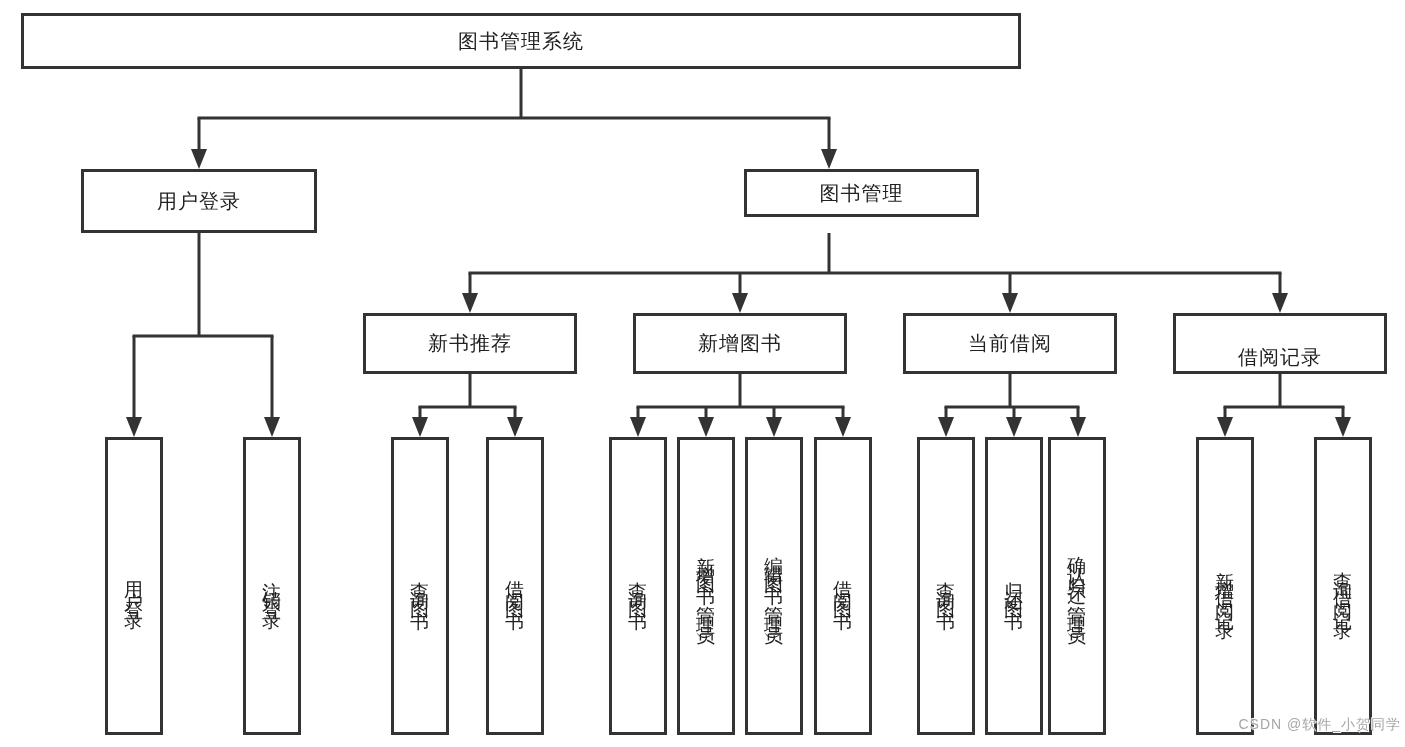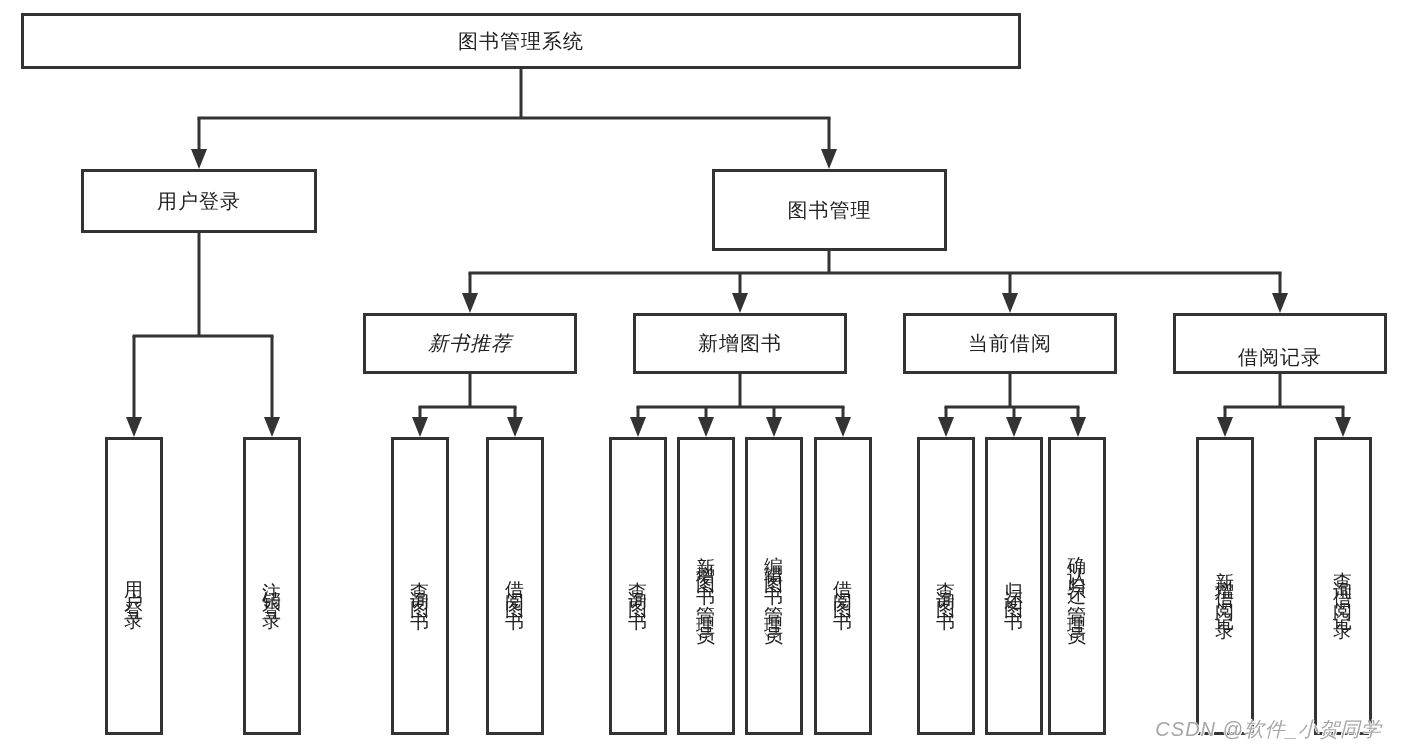--- a/index.html
+++ b/index.html
@@ -37,43 +37,42 @@
     text-orientation:mixed;
     font-size:19px;
     line-height:1;
     letter-spacing:10px;
     color:var(--text);
     white-space:nowrap;
   }
   
   .n-root          {left:21px;  top:13px;  width:1000px; height:56px;align-items:center;}
   .n-user-login    {left:81px;  top:169px; width:236px;  height:64px;}
-  .n-book-mgmt     {left:712px; top:169px; width:235px;  height:82px;}
+  .n-book-mgmt     {left:744px; top:169px; width:235px;  height:48px;}
   .lv3             {top:313px; width:214px; height:61px;}
-  .n-new-book      {left:363px;font-style:italic;}
+  .n-new-book      {left:363px;}
   .n-book-borrow   {left:633px;}
   .n-current-borrow{left:903px;align-items:center;}
   .n-borrow-record {left:1173px;align-items:flex-end;}
   .leaf            {top:437px; width:58px; height:298px;}
   .lf-a1{left:105px;} .lf-a2{left:243px;}
   .lf-b1{left:391px;} .lf-b2{left:486px;}
   .lf-c1{left:609px;} .lf-c2{left:677px;} .lf-c3{left:745px;} .lf-c4{left:814px;}
   .lf-d1{left:917px;} .lf-d2{left:985px;} .lf-d3{left:1048px;}
   .lf-e1{left:1196px;} .lf-e2{left:1314px;}
   #watermark{
     position:absolute;
-    right:23px;
+    right:4px;
     top:716px;
-    font-size:20px;
+    font-size:14px;
     color:var(--wm);
     letter-spacing:1px;
     text-shadow:0 0 2px #fff,1px 1px 0 #fff,-1px -1px 0 #fff;
     z-index:3;
     white-space:nowrap;
-    font-style:italic;
   }
 </style>
 </head>
 <body>
 
 <div id="stage">
 
   <svg id="connectors" viewBox="0 0 1405 747" xmlns="http://www.w3.org/2000/svg">
 
     <line x1="521" y1="69" x2="521" y2="118"></line>

